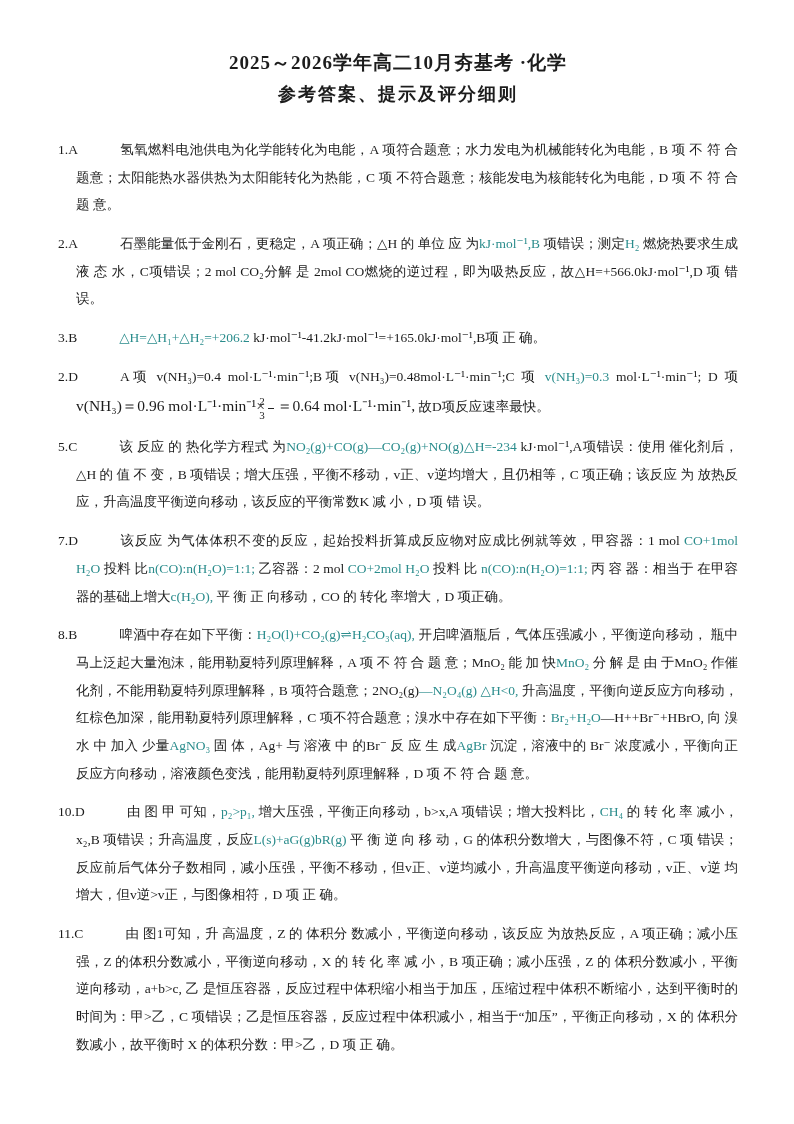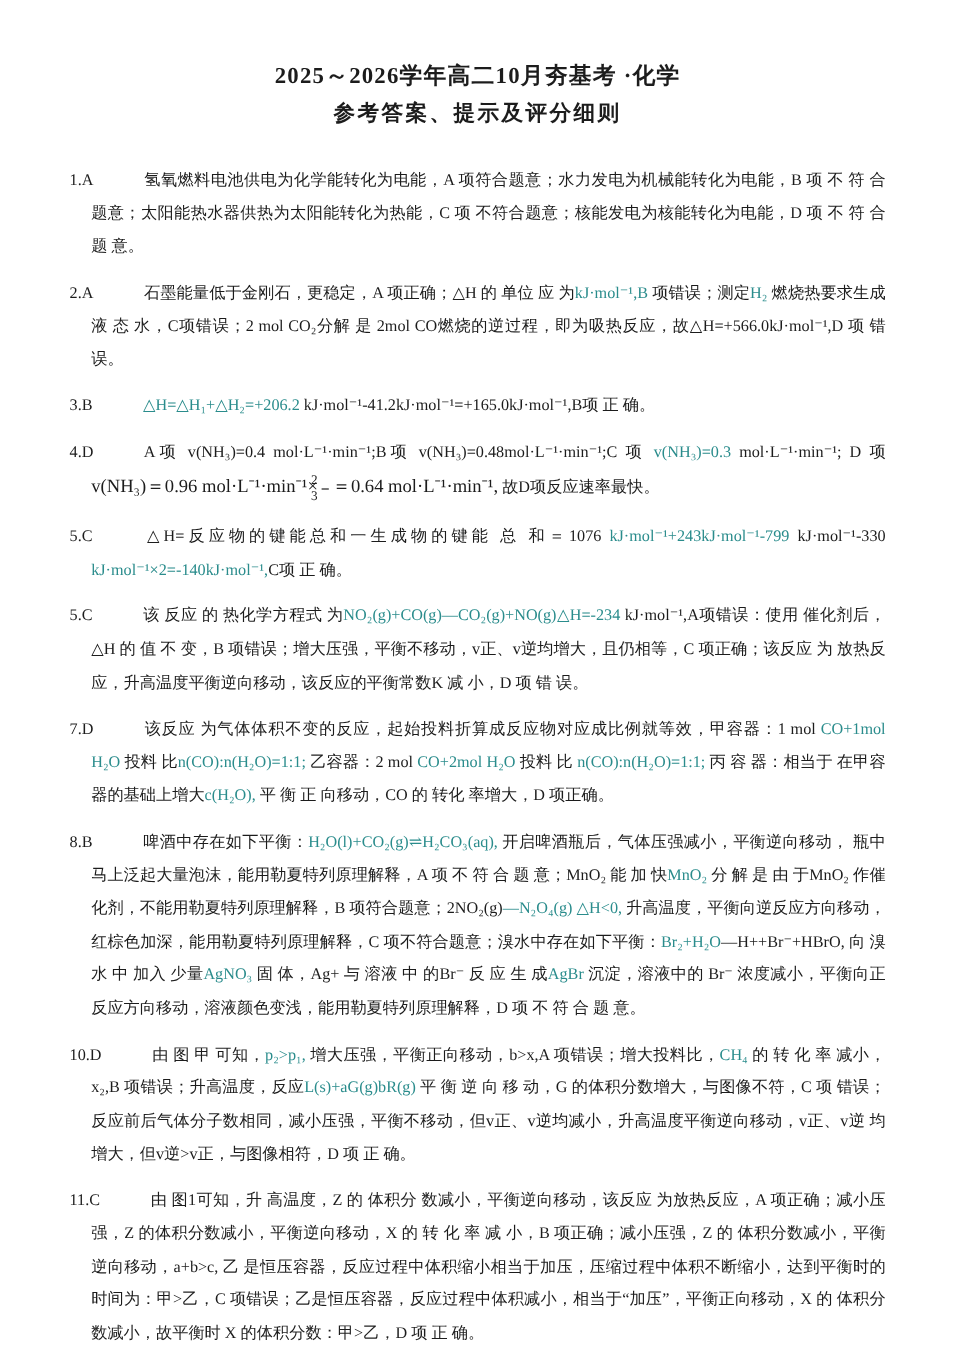--- a/index.html
+++ b/index.html
@@ -62,24 +62,23 @@
 </head>
 <body>
 
 <div class="page">
   <h1 class="doc-title">2025～2026学年高二10月夯基考  ·化学</h1>
   <h2 class="doc-subtitle">参考答案、提示及评分细则</h2>
   <div class="answer-list">
       <p class="item"><span class="num">1.A</span><span class="txt">氢氧燃料电池供电为化学能转化为电能，A 项符合题意；水力发电为机械能转化为电能，B 项 不 符 合 题意；太阳能热水器供热为太阳能转化为热能，C 项 不符合题意；核能发电为核能转化为电能，D 项 不 符 合 题 意。</span></p>
       <p class="item"><span class="num">2.A</span><span class="txt">石墨能量低于金刚石，更稳定，A 项正确；△H 的 单位 应 为</span><span class="hl">kJ·mol⁻¹,B</span><span class="txt"> 项错误；测定</span><span class="hl">H₂</span><span class="txt"> 燃烧热要求生成 液 态 水，C项错误；2 mol CO₂分解 是 2mol CO燃烧的逆过程，即为吸热反应，故△H=+566.0kJ·mol⁻¹,D 项 错误。</span></p>
       <p class="item"><span class="num">3.B</span><span class="hl">△H=△H₁+△H₂=+206.2</span><span class="txt"> kJ·mol⁻¹-41.2kJ·mol⁻¹=+165.0kJ·mol⁻¹,B项 正 确。</span></p>
-      <p class="item"><span class="num">4.D</span><span class="txt">A项 v(NH₃)=0.4 mol·L⁻¹·min⁻¹;B项 v(NH₃)=0.48mol·L⁻¹·min⁻¹;C 项 </span><span class="hl">v(NH₃)=0.3</span><span class="txt"> mol·L⁻¹·min⁻¹; D 项 </span><span class="math">v(NH₃)＝0.96 mol·L⁻¹·min⁻¹×</span><span class="frac">
+      <p class="item"><span class="num">2.D</span><span class="txt">A项 v(NH₃)=0.4 mol·L⁻¹·min⁻¹;B项 v(NH₃)=0.48mol·L⁻¹·min⁻¹;C 项 </span><span class="hl">v(NH₃)=0.3</span><span class="txt"> mol·L⁻¹·min⁻¹; D 项 </span><span class="math">v(NH₃)＝0.96 mol·L⁻¹·min⁻¹×</span><span class="frac">
           <span class="fnum">2</span>
           <span class="den">3</span>
         </span><span class="math">＝0.64 mol·L⁻¹·min⁻¹,</span><span class="txt"> 故D项反应速率最快。</span></p>
-      <p class="item"><span class="num">5.C</span><span class="txt">△H=反应物的键能总和一生成物的键能 总 和＝1076 </span><span class="hl">kJ·mol⁻¹+243kJ·mol⁻¹-799</span><span class="txt"> kJ·mol⁻¹-330 </span><span class="hl">kJ·mol⁻¹×2=-140kJ·mol⁻¹,</span><span class="txt">C项 正 确。</span></p>
       <p class="item"><span class="num">5.C</span><span class="txt">该 反应 的 热化学方程式 为</span><span class="hl">NO₂(g)+CO(g)—CO₂(g)+NO(g)△H=-234</span><span class="txt"> kJ·mol⁻¹,A项错误：使用 催化剂后，△H 的 值 不 变，B 项错误；增大压强，平衡不移动，v正、v逆均增大，且仍相等，C 项正确；该反应 为 放热反应，升高温度平衡逆向移动，该反应的平衡常数K 减 小，D 项 错 误。</span></p>
       <p class="item"><span class="num">7.D</span><span class="txt">该反应 为气体体积不变的反应，起始投料折算成反应物对应成比例就等效，甲容器：1 mol </span><span class="hl">CO+1mol H₂O</span><span class="txt"> 投料 比</span><span class="hl">n(CO):n(H₂O)=1:1;</span><span class="txt"> 乙容器：2 mol </span><span class="hl">CO+2mol H₂O</span><span class="txt"> 投料 比 </span><span class="hl">n(CO):n(H₂O)=1:1;</span><span class="txt"> 丙 容 器：相当于 在甲容器的基础上增大</span><span class="hl">c(H₂O),</span><span class="txt"> 平 衡 正 向移动，CO 的 转化 率增大，D 项正确。</span></p>
       <p class="item"><span class="num">8.B</span><span class="txt">啤酒中存在如下平衡：</span><span class="hl">H₂O(l)+CO₂(g)⇌H₂CO₃(aq),</span><span class="txt"> 开启啤酒瓶后，气体压强减小，平衡逆向移动， 瓶中马上泛起大量泡沫，能用勒夏特列原理解释，A 项 不 符 合 题 意；MnO₂ 能 加 快</span><span class="hl">MnO₂</span><span class="txt"> 分 解 是 由 于MnO₂ 作催化剂，不能用勒夏特列原理解释，B 项符合题意；2NO₂(g)</span><span class="hl">—N₂O₄(g)</span><span class="txt"> </span><span class="hl">△H&lt;0,</span><span class="txt"> 升高温度，平衡向逆反应方向移动，红棕色加深，能用勒夏特列原理解释，C 项不符合题意；溴水中存在如下平衡：</span><span class="hl">Br₂+H₂O</span><span class="txt">—H++Br⁻+HBrO, 向 溴水 中 加入 少量</span><span class="hl">AgNO₃</span><span class="txt"> 固 体，Ag+ 与 溶液 中 的Br⁻ 反 应 生 成</span><span class="hl">AgBr</span><span class="txt"> 沉淀，溶液中的 Br⁻ 浓度减小，平衡向正反应方向移动，溶液颜色变浅，能用勒夏特列原理解释，D 项 不 符 合 题 意。</span></p>
       <p class="item"><span class="num">10.D</span><span class="txt">由 图 甲 可知，</span><span class="hl">p₂&gt;p₁,</span><span class="txt"> 增大压强，平衡正向移动，b&gt;x,A 项错误；增大投料比，</span><span class="hl">CH₄</span><span class="txt"> 的 转 化 率 减小，x₂,B 项错误；升高温度，反应</span><span class="hl">L(s)+aG(g)bR(g)</span><span class="txt"> 平 衡 逆 向 移 动，G 的体积分数增大，与图像不符，C 项 错误；反应前后气体分子数相同，减小压强，平衡不移动，但v正、v逆均减小，升高温度平衡逆向移动，v正、v逆 均增大，但v逆&gt;v正，与图像相符，D 项 正 确。</span></p>
       <p class="item"><span class="num">11.C</span><span class="txt">由 图1可知，升 高温度，Z 的 体积分 数减小，平衡逆向移动，该反应 为放热反应，A 项正确；减小压强，Z 的体积分数减小，平衡逆向移动，X 的 转 化 率 减 小，B 项正确；减小压强，Z 的 体积分数减小，平衡逆向移动，a+b&gt;c, 乙 是恒压容器，反应过程中体积缩小相当于加压，压缩过程中体积不断缩小，达到平衡时的时间为：甲&gt;乙，C 项错误；乙是恒压容器，反应过程中体积减小，相当于“加压”，平衡正向移动，X 的 体积分数减小，故平衡时 X 的体积分数：甲&gt;乙，D 项 正 确。</span></p>
     </div>
 </div>
 
 </body></html>

